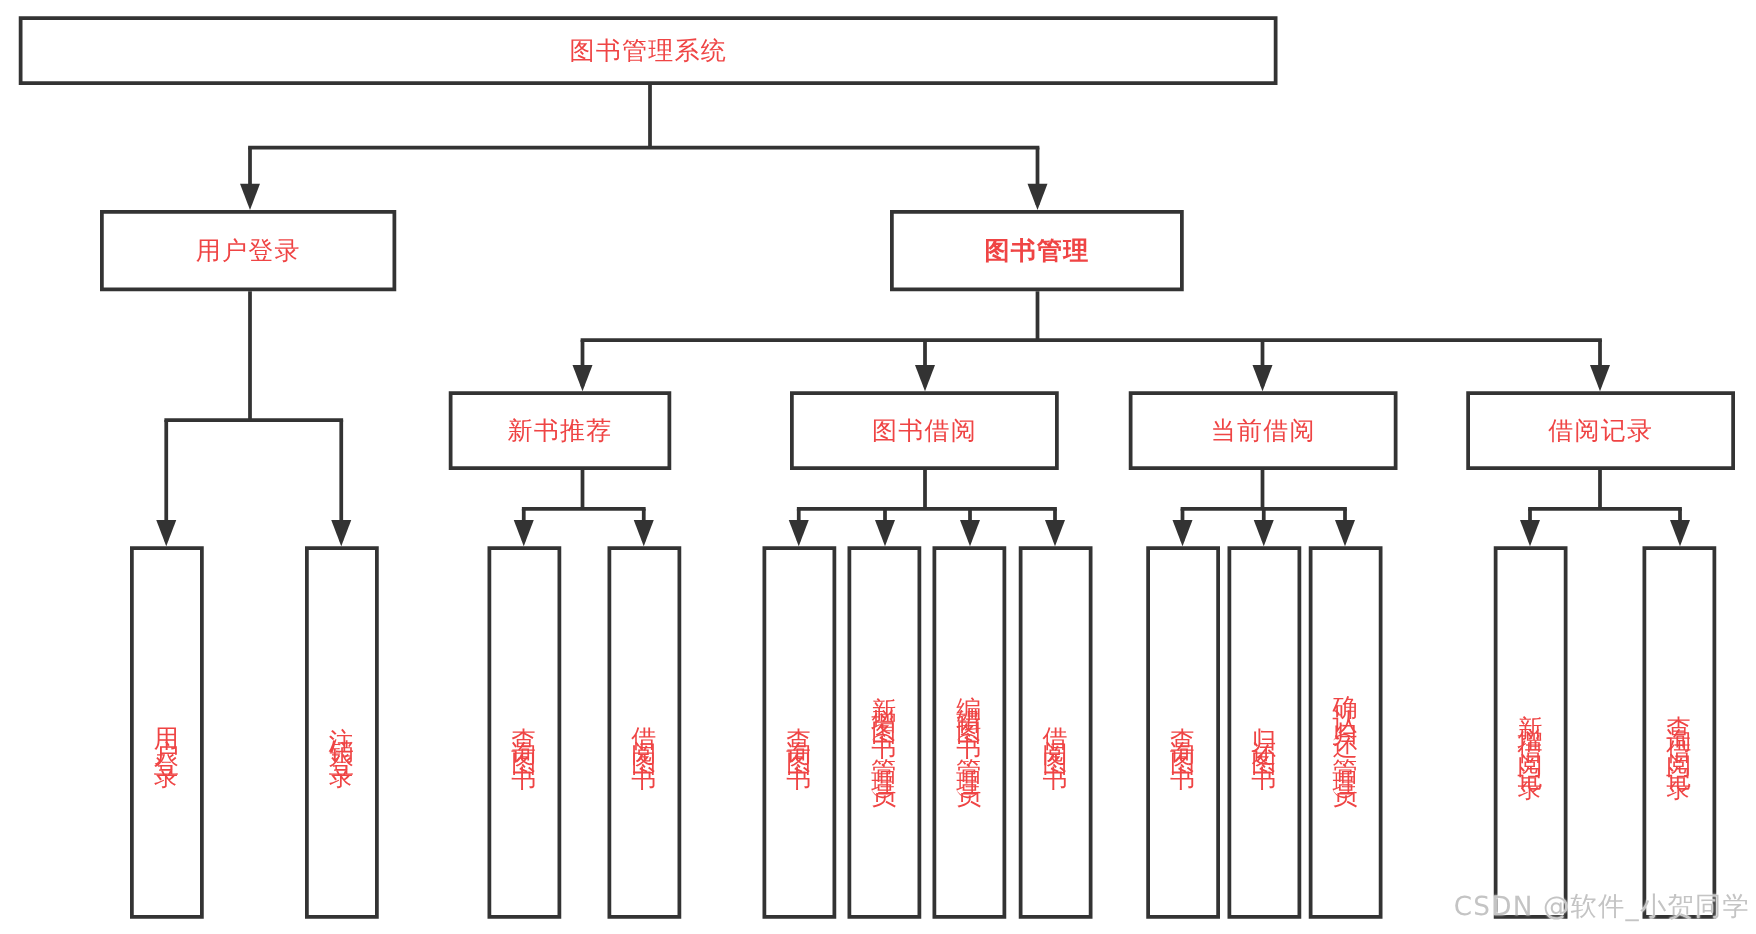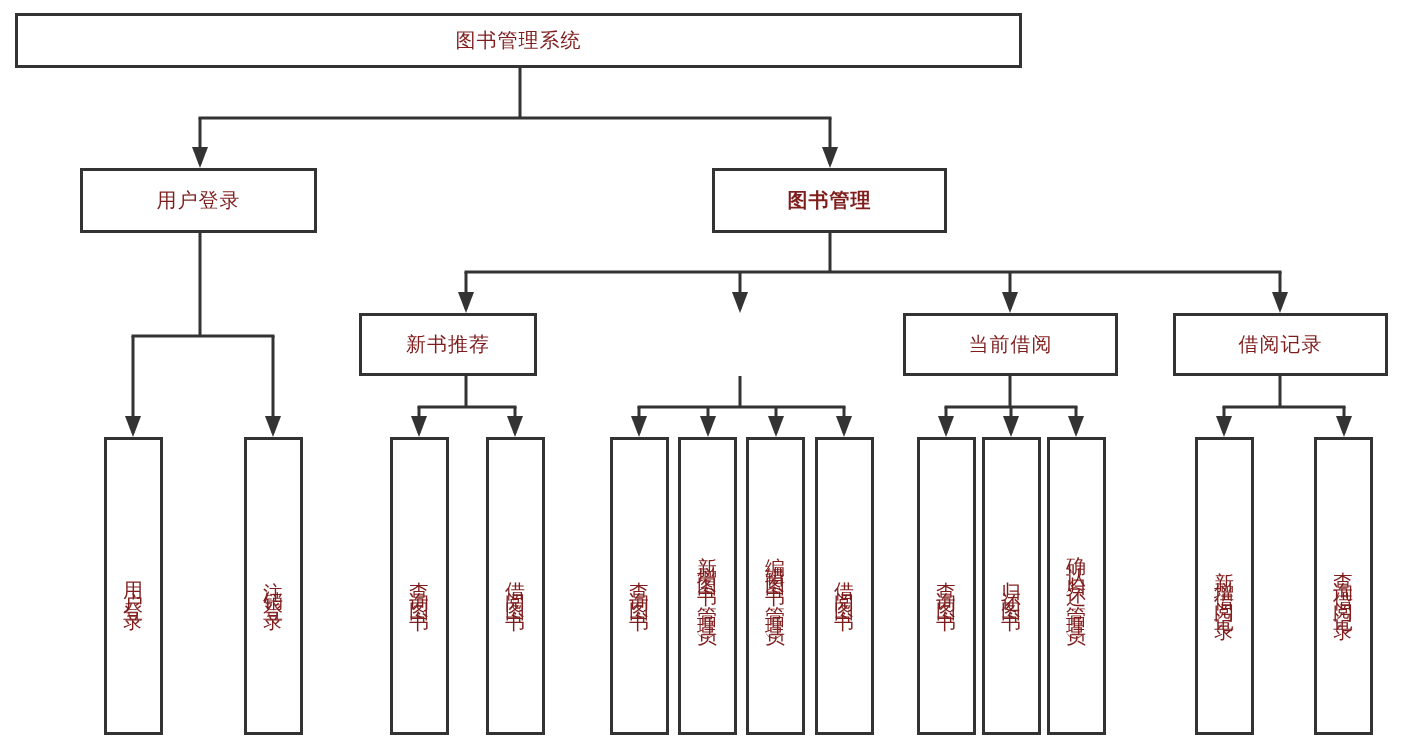--- a/index.html
+++ b/index.html
@@ -23,21 +23,21 @@
   .node{
     position:absolute;
     background:var(--box-bg);
     border:3px solid var(--line);
     display:flex;
     align-items:center;
     justify-content:center;
     z-index:2;
     font-size:20px;
     letter-spacing:1px;
-    color:#7f1d1d;
+    color:#ef4444;
   }
   .leaf{
     width:59px;
     top:437px;
     height:298px;
   }
   .leaf .vtext{
     writing-mode:vertical-rl;
     text-orientation:mixed;
     letter-spacing:10px;
@@ -131,20 +131,23 @@
   <div class="node" style="left:80px;top:168px;width:237px;height:65px;">
     <span>用户登录</span>
   </div>
   <div class="node" style="left:712px;top:168px;width:235px;height:65px;font-weight:bold;">
     <span>图书管理</span>
   </div>
 
   <div class="node" style="left:359px;top:313px;width:178px;height:63px;">
     <span>新书推荐</span>
   </div>
+  <div class="node" style="left:632px;top:313px;width:215px;height:63px;">
+    <span>图书借阅</span>
+  </div>
   <div class="node" style="left:1173px;top:313px;width:215px;height:63px;">
     <span>借阅记录</span>
   </div>
   <div class="node" style="left:903px;top:313px;width:215px;height:63px;">
     <span>当前借阅</span>
   </div>
 
   <div class="node leaf" style="left:104px;">
     <span class="vtext">用户登录</span>
   </div>
@@ -182,14 +185,15 @@
     <span class="vtext">确认归还（管理员）</span>
   </div>
 
   <div class="node leaf" style="left:1195px;">
     <span class="vtext">新增借阅记录</span>
   </div>
   <div class="node leaf" style="left:1314px;">
     <span class="vtext">查询借阅记录</span>
   </div>
 
+  <div class="watermark">CSDN @软件_小贺同学</div>
 
 </div>
 
 </body></html>

